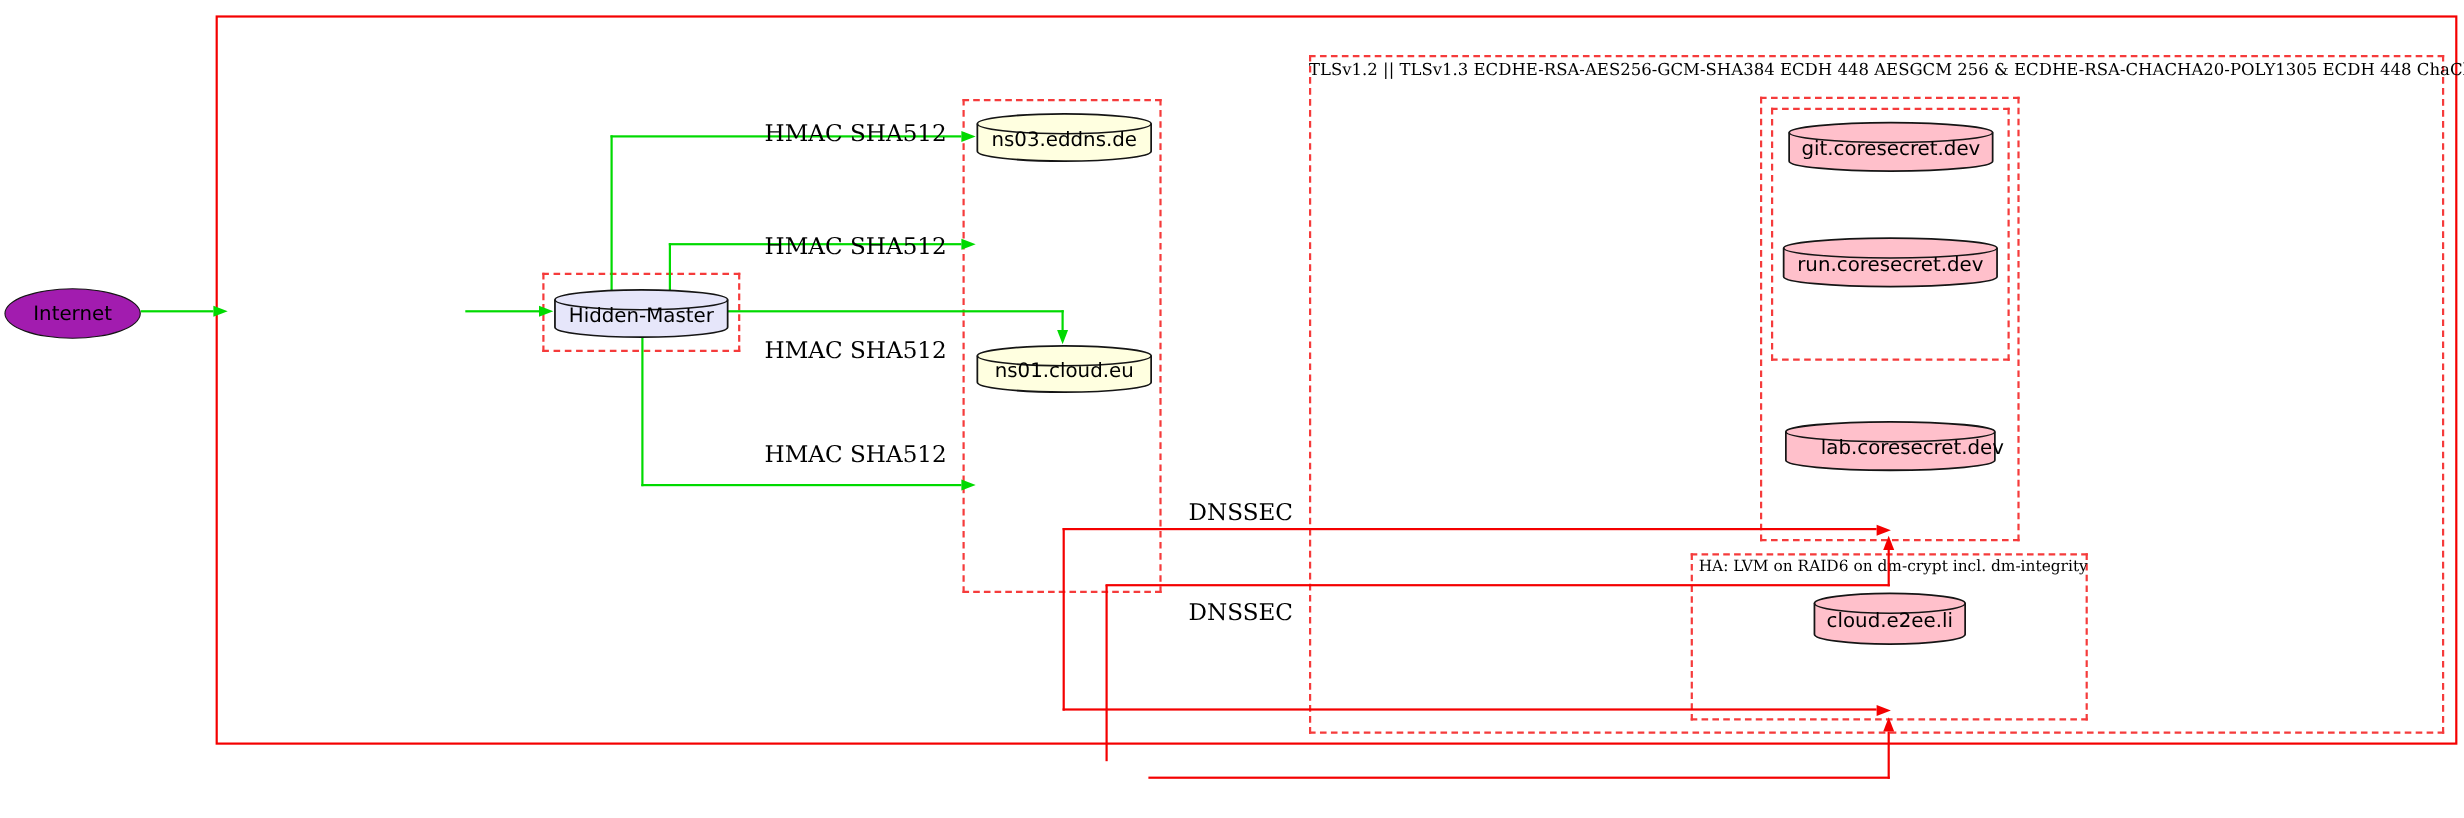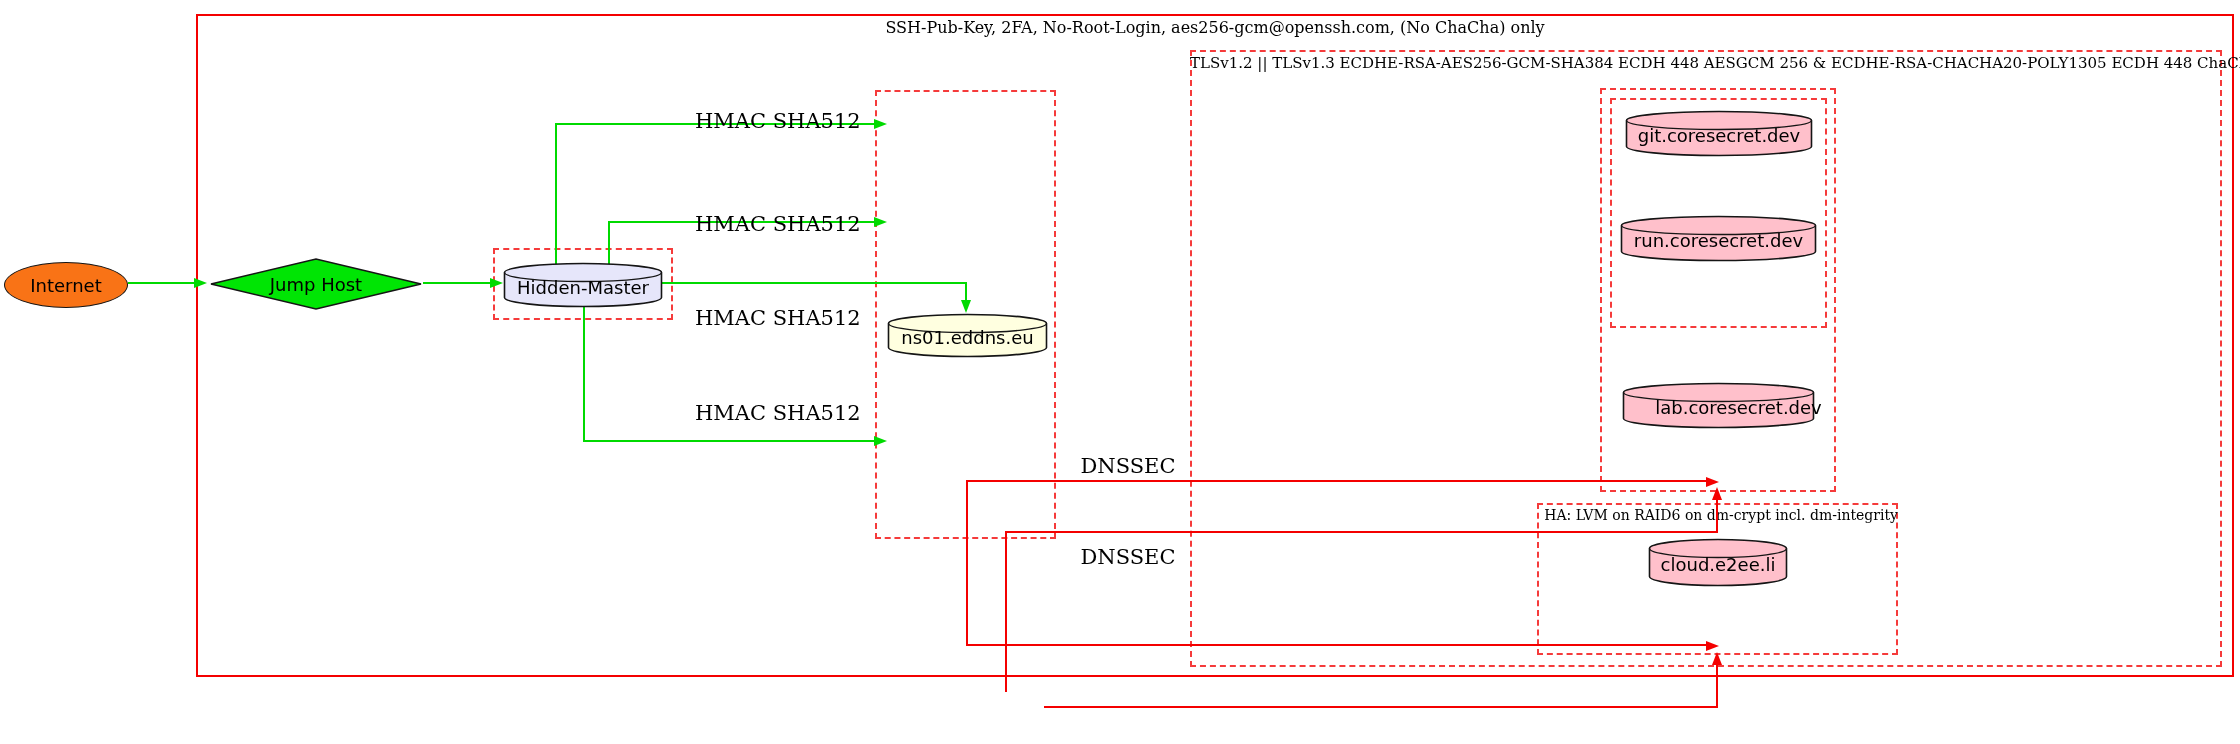--- a/index.html
+++ b/index.html
@@ -22,38 +22,37 @@
   .ag-r{border-top:5px solid transparent;border-bottom:5px solid transparent;border-left:13px solid #00da00;}
   .ag-d{border-left:5px solid transparent;border-right:5px solid transparent;border-top:13px solid #00da00;}
   .ar-r{border-top:5px solid transparent;border-bottom:5px solid transparent;border-left:13px solid #f40000;}
   .ar-u{border-left:5px solid transparent;border-right:5px solid transparent;border-bottom:13px solid #f40000;}
   .node{position:absolute;}
   .cyl{position:absolute;}
   .node-label{position:absolute;inset:0;display:flex;align-items:center;justify-content:center;
               font-size:18px;color:#000;padding-top:4px;box-sizing:border-box;white-space:nowrap;}
   .ellipse{position:absolute;border:1.5px solid #151515;border-radius:50%;
            display:flex;align-items:center;justify-content:center;font-size:18px;color:#000;box-sizing:border-box;}
-  .el-blue{background:#f97316;}
+  .el-blue{background:#a21caf;}
   .diamond{position:absolute;}
   .diamond .node-label{padding-top:0;}
 </style>
 </head>
 <body>
 
 <div id="canvas">
 
   <div class="cluster solid" style="left:196px;top:14px;width:2038px;height:663px;"></div>
   <div class="cluster dashed" style="left:1190px;top:50px;width:1032px;height:617px;"></div>
   <div class="cluster dashed" style="left:875px;top:90px;width:181px;height:449px;"></div>
   <div class="cluster dashed" style="left:1600px;top:88px;width:236px;height:404px;"></div>
   <div class="cluster dashed" style="left:1610px;top:98px;width:217px;height:230px;"></div>
   <div class="cluster dashed" style="left:1537px;top:503px;width:361px;height:152px;"></div>
   <div class="cluster dashed" style="left:493px;top:248px;width:180px;height:72px;"></div>
 
-  <div class="cluster-label lbl-16" style="left:196px;width:2038px;top:19px;">SSH-Pub-Key, 2FA, No-Root-Login, aes256-gcm@openssh.com, (No ChaCha) only</div>
   <div class="cluster-label lbl-15" style="left:1190px;width:1032px;top:55px;">TLSv1.2 || TLSv1.3 ECDHE-RSA-AES256-GCM-SHA384 ECDH 448 AESGCM 256 &amp; ECDHE-RSA-CHACHA20-POLY1305 ECDH 448 ChaCha20 256</div>
   <div class="cluster-label lbl-14" style="left:1537px;width:361px;top:507px;">HA: LVM on RAID6 on dm-crypt incl. dm-integrity</div>
 
   <div class="line green h" style="left:128px;top:282px;width:66px;"></div>
   <div class="arr ag-r" style="left:194px;top:278px;"></div>
 
   <div class="line green h" style="left:423px;top:282px;width:67px;"></div>
   <div class="arr ag-r" style="left:490px;top:278px;"></div>
 
   <div class="line green v" style="left:555px;top:123px;height:145px;"></div>
@@ -91,41 +90,42 @@
   <div class="edge-label" style="left:695px;top:211px;width:160px;">HMAC SHA512</div>
   <div class="edge-label" style="left:695px;top:305px;width:160px;">HMAC SHA512</div>
   <div class="edge-label" style="left:695px;top:400px;width:160px;">HMAC SHA512</div>
   <div class="edge-label" style="left:1063px;top:453px;width:130px;">DNSSEC</div>
   <div class="edge-label" style="left:1063px;top:544px;width:130px;">DNSSEC</div>
 
   <div class="ellipse el-blue" style="left:4px;top:262px;width:124px;height:46px;">
     <span>Internet</span>
   </div>
 
-  <div class="diamond node" style="left:209px;top:258px;width:214px;height:52px;">
-    <svg width="214" height="52">
-      <polygon points="2,26 107,1 212,26 107,51" fill="#00e504" stroke="#151515" stroke-width="1.6"></polygon>
-    </svg>
-    <div class="node-label">Jump Host</div>
-  </div>
 
   <div class="cyl" style="left:503px;top:262px;width:160px;height:46px;">
       <svg width="160" height="46" style="position:absolute;left:0;top:0">
         <path d="M1.5,10.5 A78.5,9 0 0 1 158.5,10.5 L158.5,35.5 A78.5,9 0 0 1 1.5,35.5 Z" fill="#e6e6fa" stroke="#151515" stroke-width="1.6"></path>
         <path d="M1.5,10.5 A78.5,9 0 0 0 158.5,10.5" fill="none" stroke="#151515" stroke-width="1.4"></path>
       </svg>
     <div class="node-label">Hidden-Master</div>
   </div>
 
+  <div class="cyl" style="left:887px;top:102px;width:161px;height:46px;">
+      <svg width="161" height="46" style="position:absolute;left:0;top:0">
+        <path d="M1.5,10.5 A79,9 0 0 1 159.5,10.5 L159.5,35.5 A79,9 0 0 1 1.5,35.5 Z" fill="#ffffe0" stroke="#151515" stroke-width="1.6"></path>
+        <path d="M1.5,10.5 A79,9 0 0 0 159.5,10.5" fill="none" stroke="#151515" stroke-width="1.4"></path>
+      </svg>
+    <div class="node-label">ns03.eddns.de</div>
+  </div>
   <div class="cyl" style="left:887px;top:313px;width:161px;height:45px;">
       <svg width="161" height="45" style="position:absolute;left:0;top:0">
         <path d="M1.5,10.5 A79,9 0 0 1 159.5,10.5 L159.5,34.5 A79,9 0 0 1 1.5,34.5 Z" fill="#ffffe0" stroke="#151515" stroke-width="1.6"></path>
         <path d="M1.5,10.5 A79,9 0 0 0 159.5,10.5" fill="none" stroke="#151515" stroke-width="1.4"></path>
       </svg>
-    <div class="node-label">ns01.eddns.eu</div>
+    <div class="node-label">ns01.cloud.eu</div>
   </div>
 
   <div class="cyl" style="left:1620px;top:215px;width:197px;height:47px;">
       <svg width="197" height="47" style="position:absolute;left:0;top:0">
         <path d="M1.5,10.5 A97,9 0 0 1 195.5,10.5 L195.5,36.5 A97,9 0 0 1 1.5,36.5 Z" fill="#ffc0cb" stroke="#151515" stroke-width="1.6"></path>
         <path d="M1.5,10.5 A97,9 0 0 0 195.5,10.5" fill="none" stroke="#151515" stroke-width="1.4"></path>
       </svg>
     <div class="node-label">run.coresecret.dev</div>
   </div>
   <div class="cyl" style="left:1625px;top:110px;width:188px;height:47px;">

